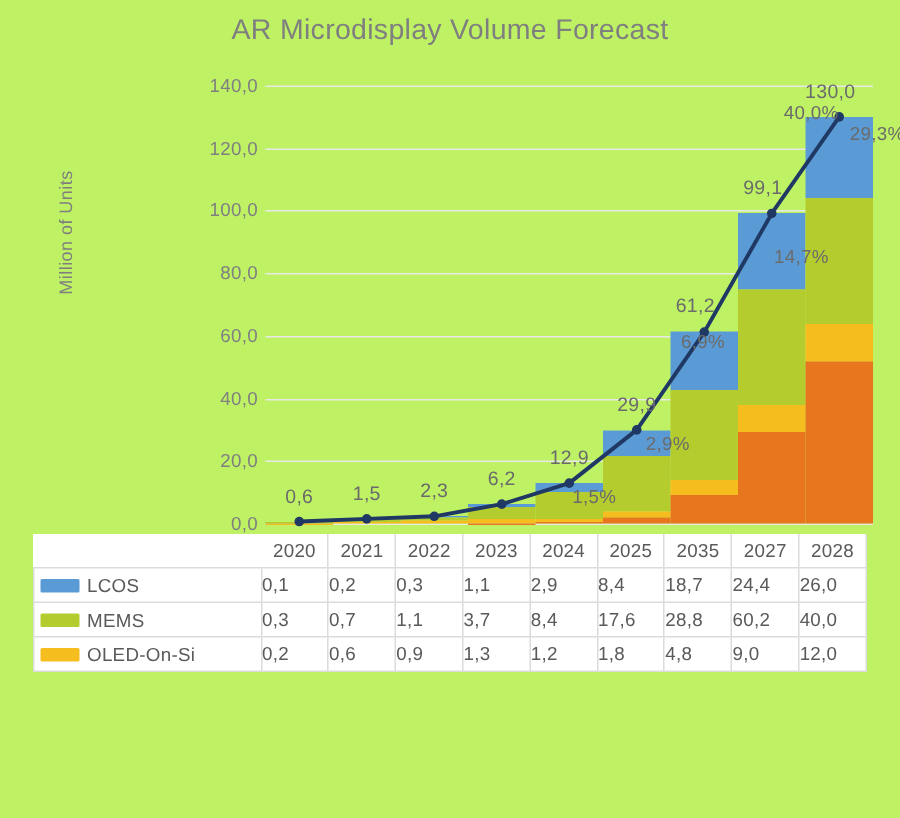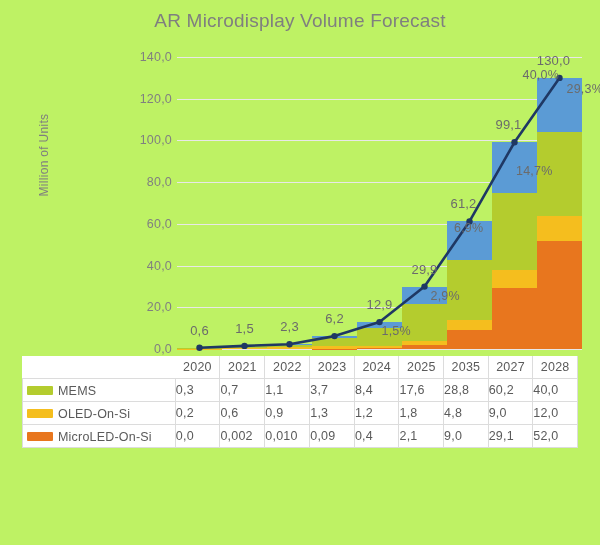--- a/index.html
+++ b/index.html
@@ -333,20 +333,32 @@
           <th class="val-cell">2023</th>
           <th class="val-cell">2024</th>
           <th class="val-cell">2025</th>
           <th class="val-cell">2035</th>
           <th class="val-cell">2027</th>
           <th class="val-cell">2028</th>
         </tr>
     </thead>
     <tbody>
         <tr>
+          <td class="row-head"><span class="swatch" style="background: rgb(91, 155, 213);"></span><span class="rlabel">LCOS</span></td>
+          <td class="val-cell">0,1</td>
+          <td class="val-cell">0,2</td>
+          <td class="val-cell">0,3</td>
+          <td class="val-cell">1,1</td>
+          <td class="val-cell">2,9</td>
+          <td class="val-cell">8,4</td>
+          <td class="val-cell">18,7</td>
+          <td class="val-cell">24,4</td>
+          <td class="val-cell">26,0</td>
+        </tr>
+        <tr>
           <td class="row-head"><span class="swatch" style="background: rgb(180, 204, 46);"></span><span class="rlabel">MEMS</span></td>
           <td class="val-cell">0,3</td>
           <td class="val-cell">0,7</td>
           <td class="val-cell">1,1</td>
           <td class="val-cell">3,7</td>
           <td class="val-cell">8,4</td>
           <td class="val-cell">17,6</td>
           <td class="val-cell">28,8</td>
           <td class="val-cell">60,2</td>
           <td class="val-cell">40,0</td>
@@ -356,28 +368,16 @@
           <td class="val-cell">0,2</td>
           <td class="val-cell">0,6</td>
           <td class="val-cell">0,9</td>
           <td class="val-cell">1,3</td>
           <td class="val-cell">1,2</td>
           <td class="val-cell">1,8</td>
           <td class="val-cell">4,8</td>
           <td class="val-cell">9,0</td>
           <td class="val-cell">12,0</td>
         </tr>
-        <tr>
-          <td class="row-head"><span class="swatch" style="background: rgb(232, 118, 30);"></span><span class="rlabel">MicroLED-On-Si</span></td>
-          <td class="val-cell">0,0</td>
-          <td class="val-cell">0,002</td>
-          <td class="val-cell">0,010</td>
-          <td class="val-cell">0,09</td>
-          <td class="val-cell">0,4</td>
-          <td class="val-cell">2,1</td>
-          <td class="val-cell">9,0</td>
-          <td class="val-cell">29,1</td>
-          <td class="val-cell">52,0</td>
-        </tr>
       </tbody>
   </table>
 
 </div>
 
 </body></html>

